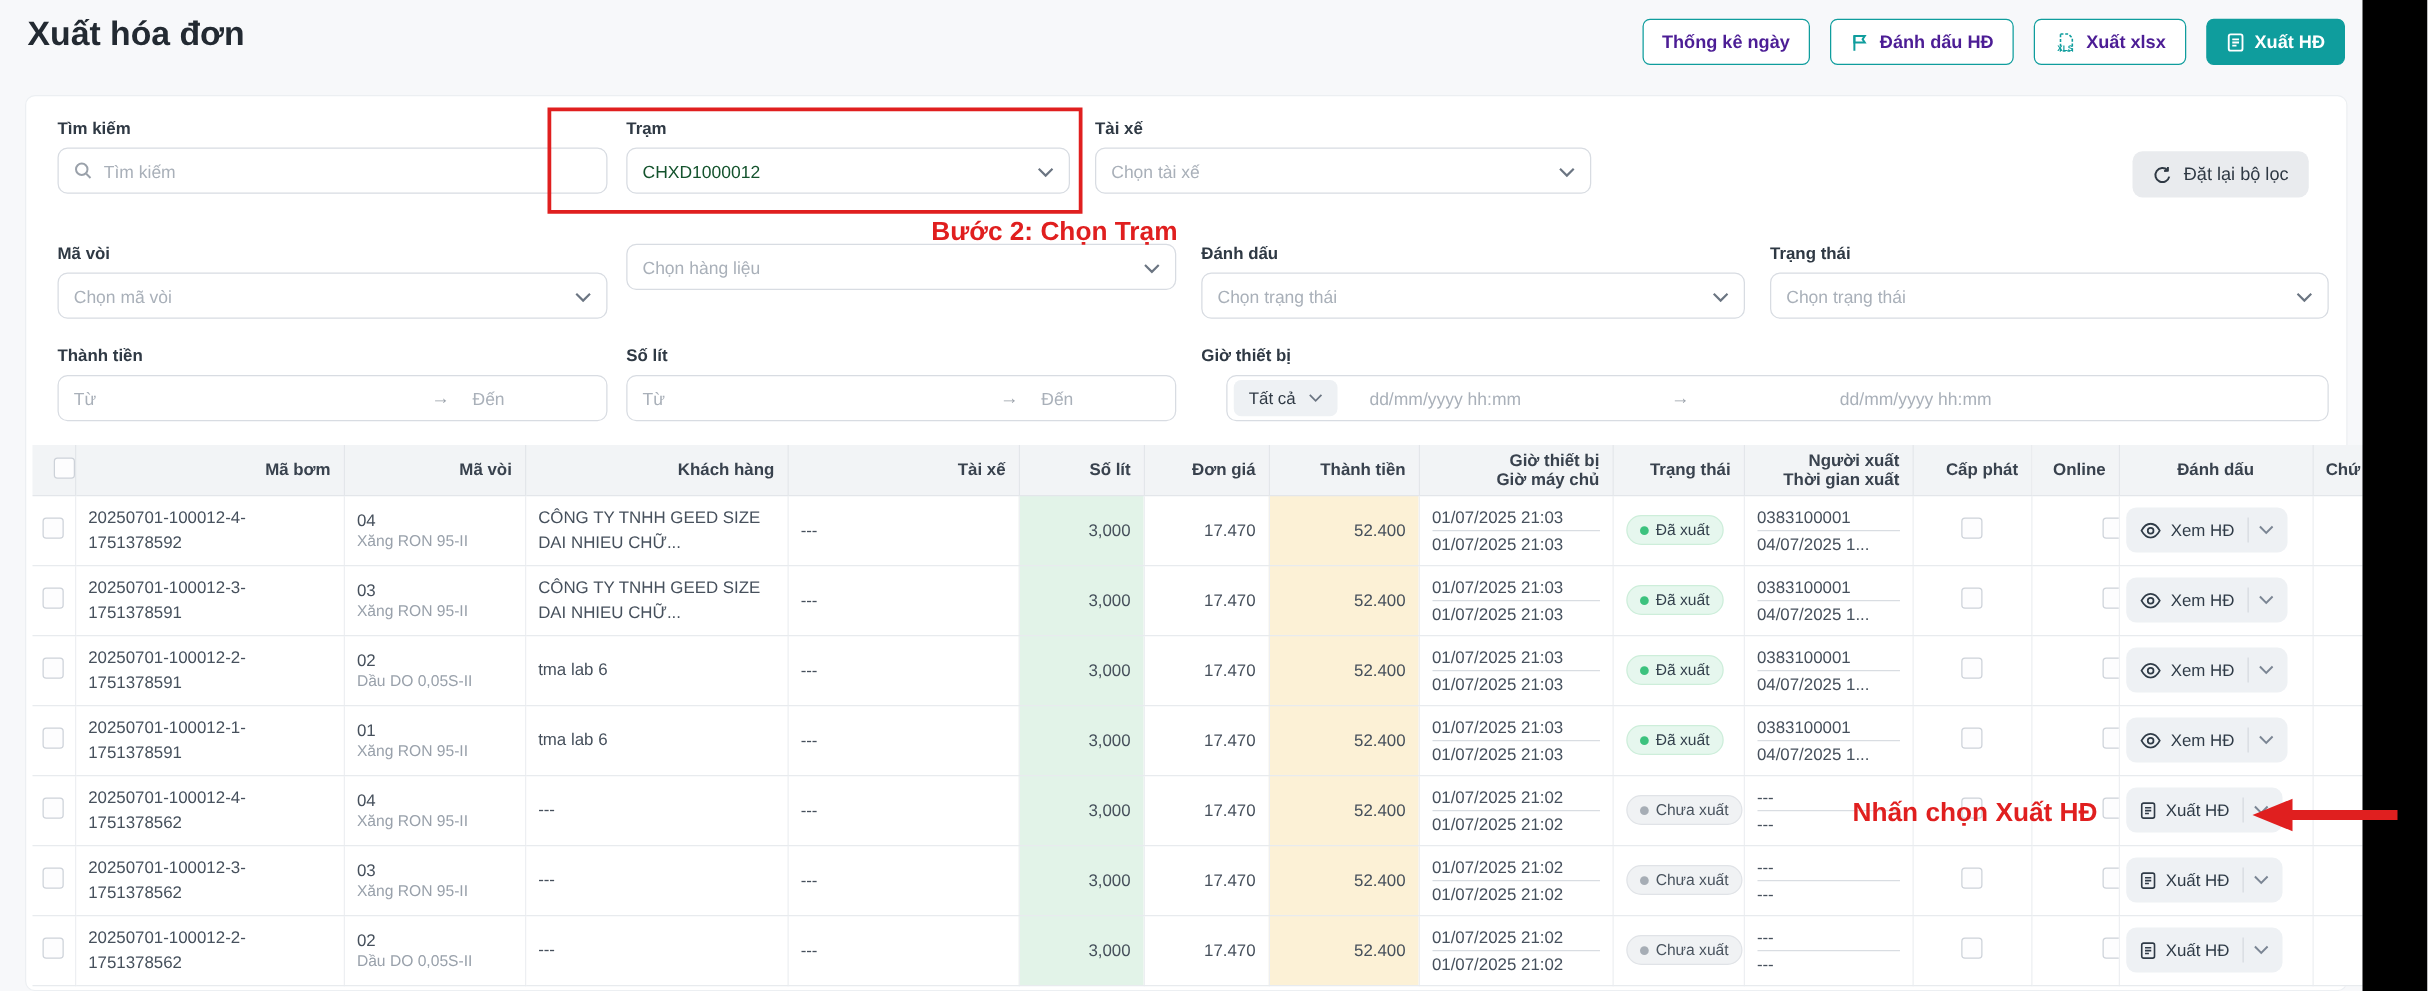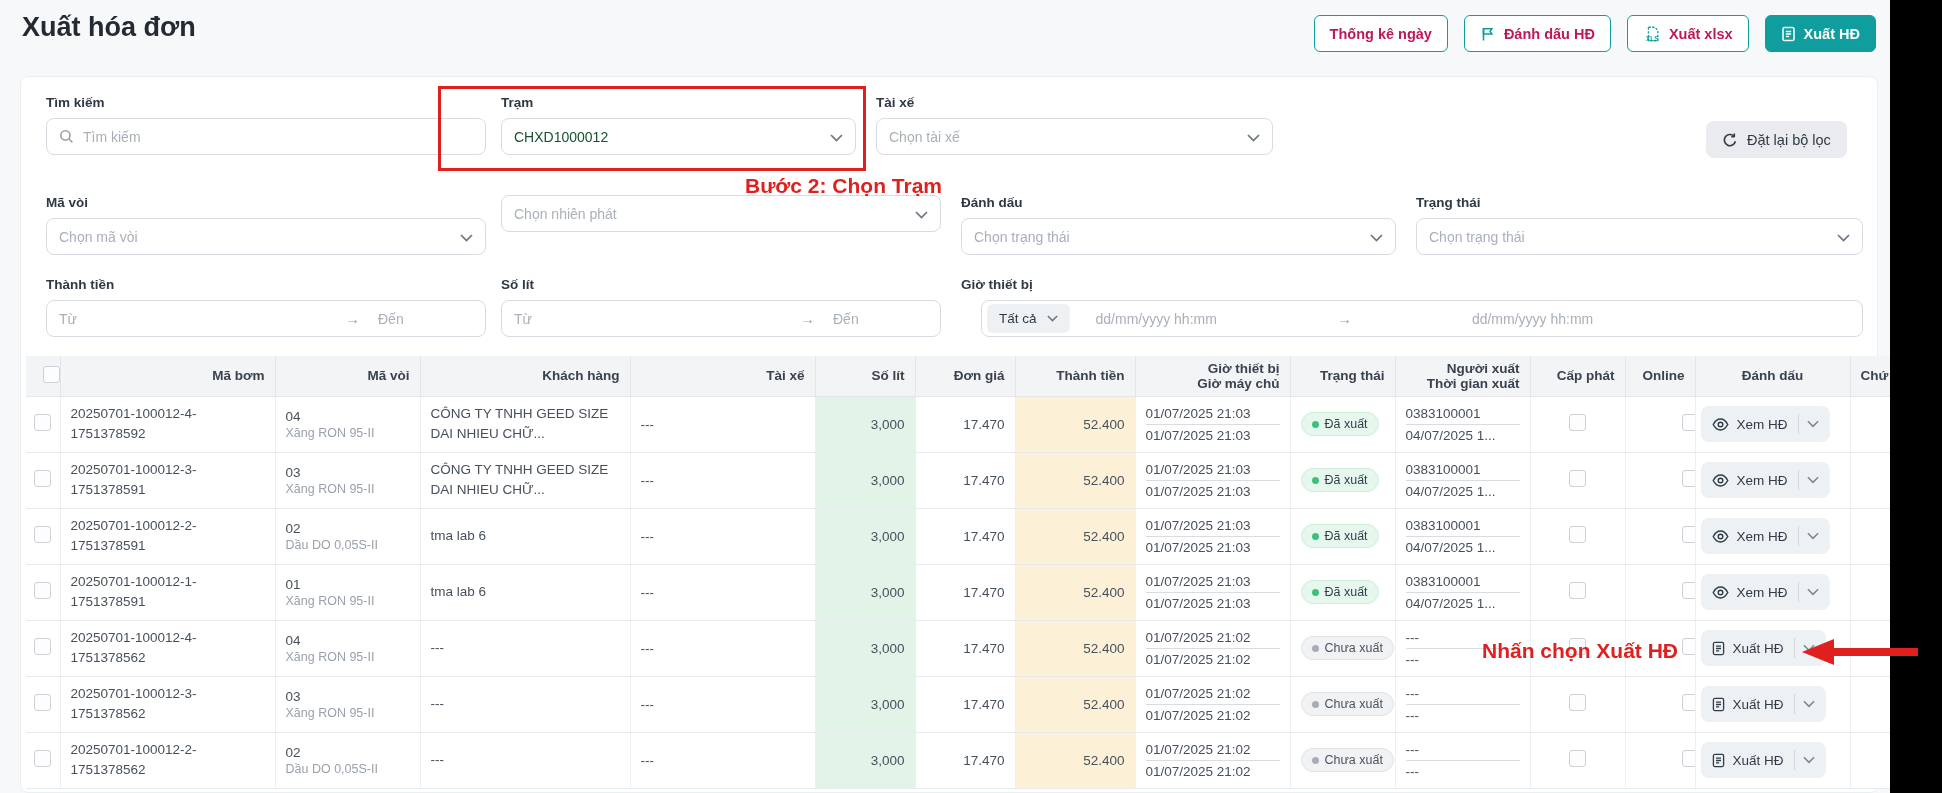--- a/index.html
+++ b/index.html
@@ -6,21 +6,21 @@
   html,body { width:1942px; height:793px; overflow:hidden; }
   body {
     font-family:"Liberation Sans","DejaVu Sans",sans-serif;
     background:#f7f8fa; position:relative; color:#3d4753;
   }
   
   .page-title { position:absolute; left:22px; top:12px; font-size:27px; font-weight:700; color:#232a32; }
   .toolbar { position:absolute; top:15px; right:66px; display:flex; gap:16px; z-index:5; }
   .btn { height:37px; display:inline-flex; align-items:center; gap:8px; padding:0 15px;
          border-radius:6px; font-size:14.5px; font-weight:700; cursor:pointer; white-space:nowrap; }
-  .btn-outline { border:1.5px solid #0f9d9d; color:#be185d; background:#ffffff; }
+  .btn-outline { border:1.5px solid #0f9d9d; color:#4c1d95; background:#ffffff; }
   .btn-solid { background:#0f9d9d; color:#ffffff; border:1.5px solid #0f9d9d; }
   .btn svg { display:block; }
   
   .card { position:absolute; left:20px; top:76px; width:1858px; height:717px;
           background:#ffffff; border:1px solid #eceff2; border-radius:8px; }
   
   .fgroup { position:absolute; }
   .flabel { font-size:13.5px; font-weight:700; color:#2f3944; margin-bottom:8px; }
   .fbox { height:37px; border:1px solid #d8dce2; border-radius:8px; background:#fff;
           display:flex; align-items:center; padding:0 12px; font-size:14px; }
@@ -166,21 +166,21 @@
       <span class="chev">
         <svg width="13" height="8" viewBox="0 0 13 8" fill="none" stroke="#6b7582" stroke-width="1.7">
             <path d="M1 1l5.5 5.5L12 1"></path>
           </svg>
       </span>
     </div>
   </div>
 
   <div class="fgroup" style="left:480px; top:118px; width:440px;">
     <div class="fbox">
-      <span class="ph">Chọn nhiên phát</span>
+      <span class="ph">Chọn hàng liệu</span>
       <span class="chev">
         <svg width="13" height="8" viewBox="0 0 13 8" fill="none" stroke="#6b7582" stroke-width="1.7">
             <path d="M1 1l5.5 5.5L12 1"></path>
           </svg>
       </span>
     </div>
   </div>
 
   <div class="fgroup" style="left:940px; top:118px; width:435px;">
     <div class="flabel">Đánh dấu</div>

